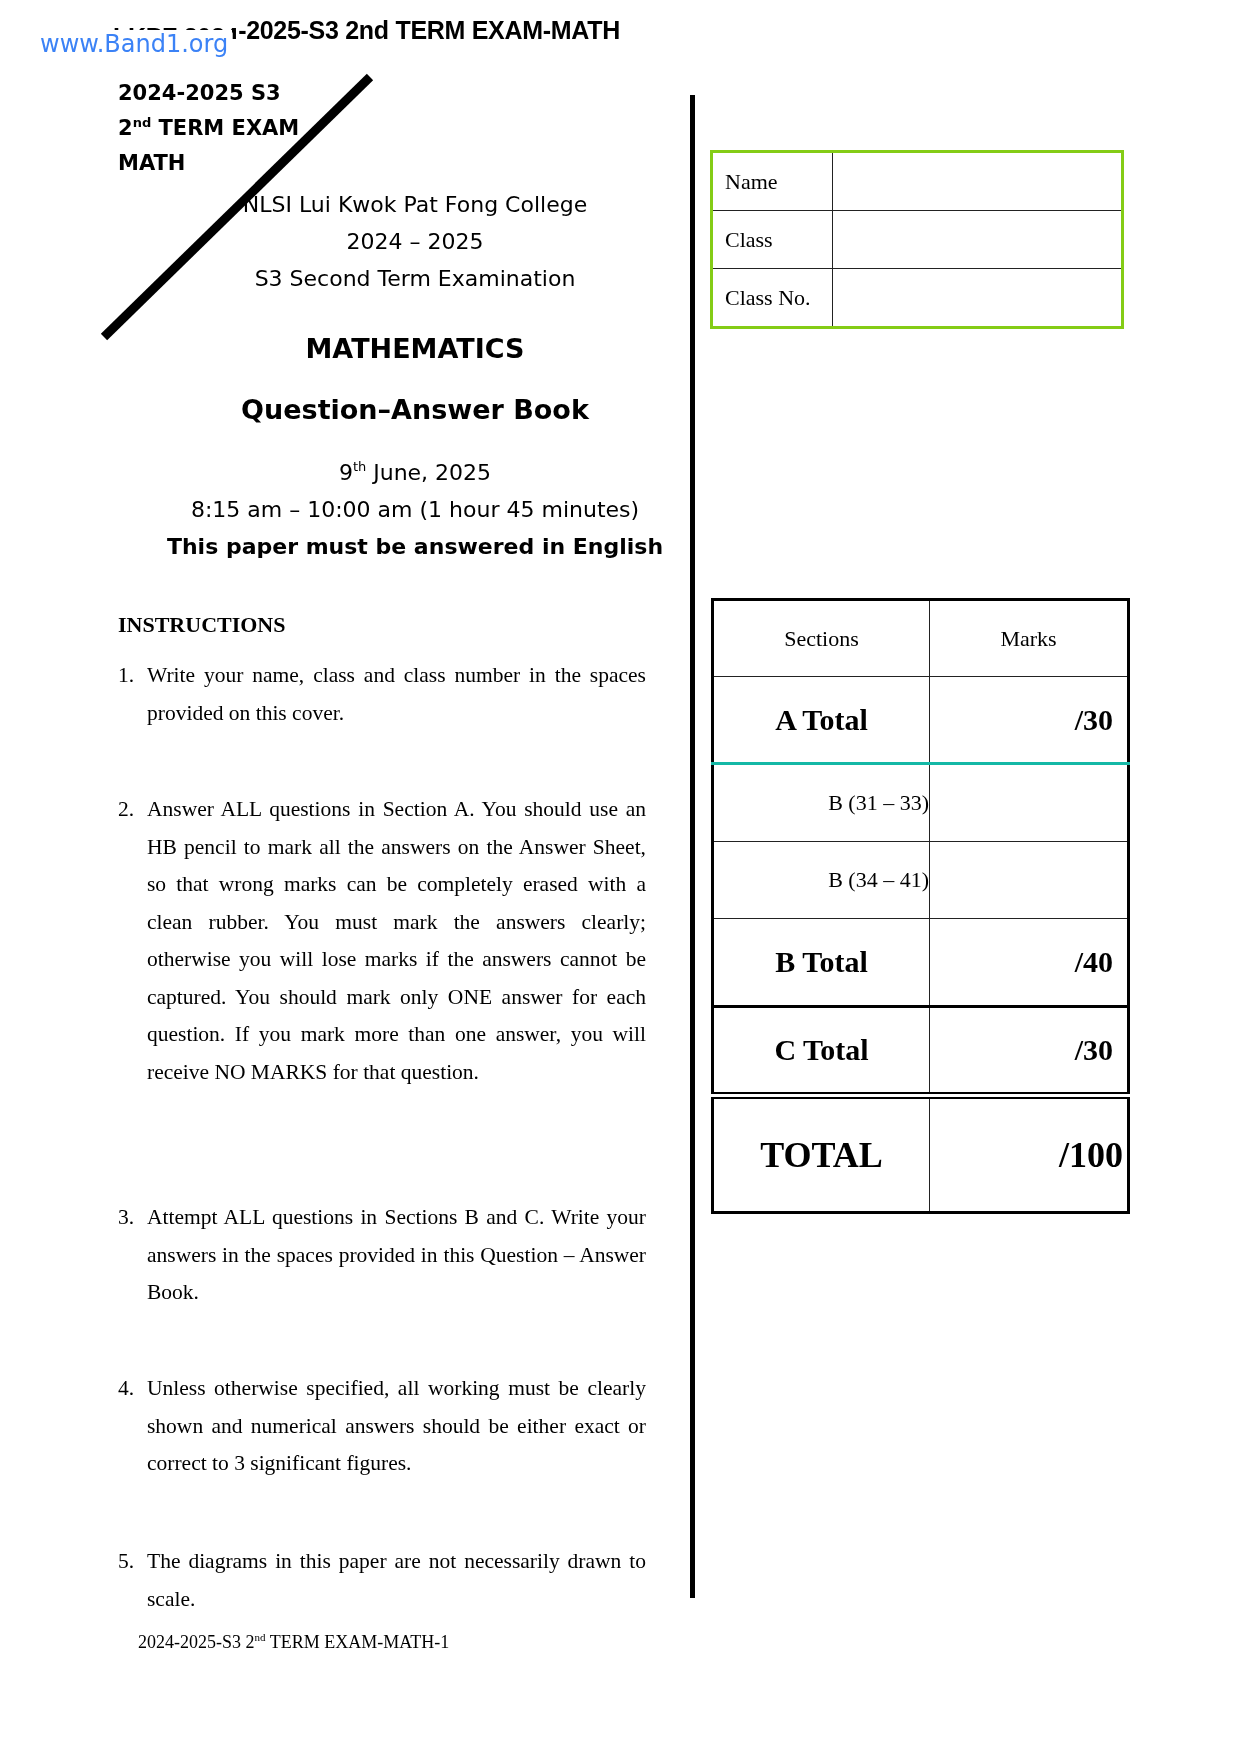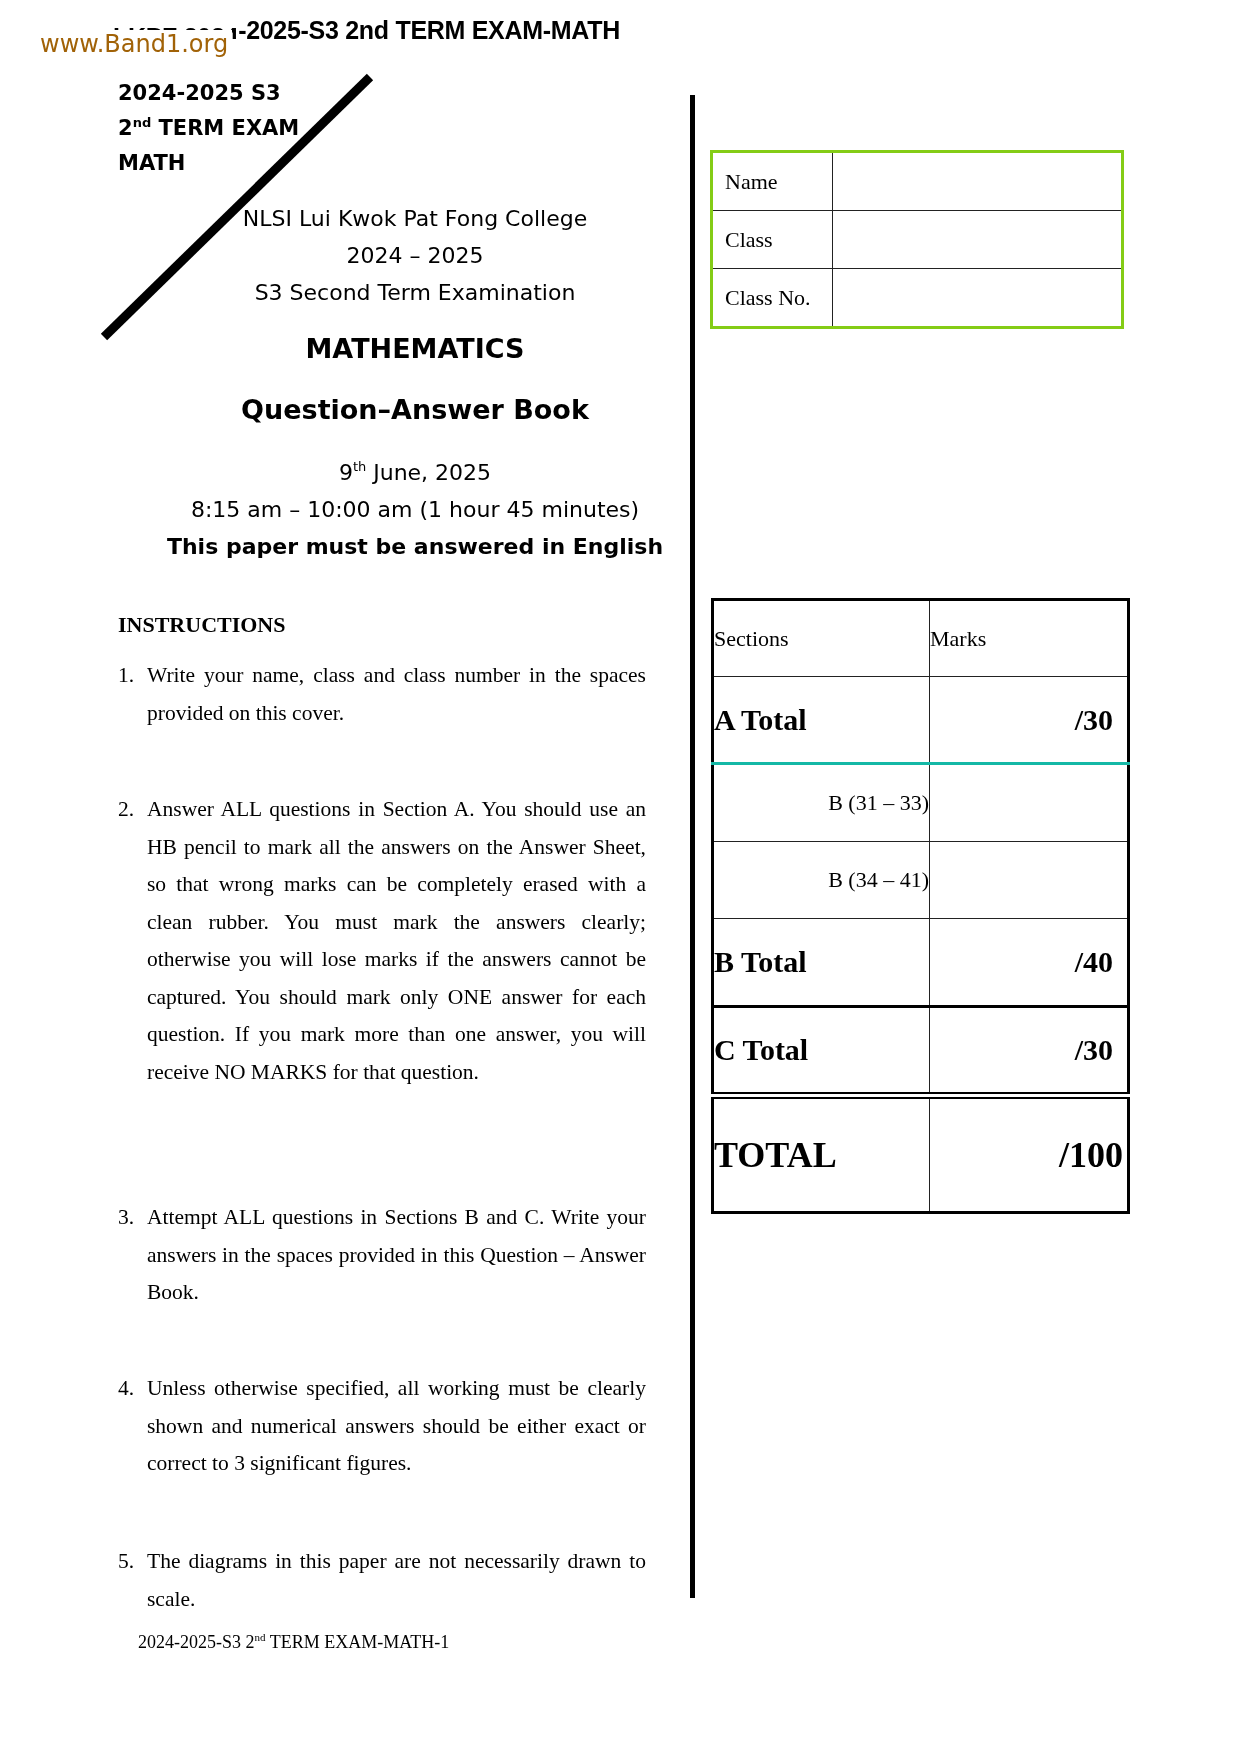--- a/index.html
+++ b/index.html
@@ -5,32 +5,32 @@
   html, body { margin: 0; padding: 0; background: #ffffff; }
   body { width: 1240px; height: 1754px; position: relative; overflow: hidden; color: #000; }
   .abs { position: absolute; }
   .calibri { font-family: "DejaVu Sans", "Liberation Sans", sans-serif; }
   .times { font-family: "Liberation Serif", "DejaVu Serif", serif; }
   .arial { font-family: "Liberation Sans", sans-serif; }
 
   
   #running-header { left: 113px; top: 16px; font-size: 25px; font-weight: bold; white-space: nowrap; letter-spacing: -0.3px; }
   #running-header .clip { display: inline-block; height: 16px; overflow: hidden; vertical-align: top; margin-top: 7px; }
-  #watermark { left: 40px; top: 30px; font-size: 24px; background: #fff; padding: 0 4px 0 0; white-space: nowrap; font-family: "DejaVu Sans", sans-serif; color: #a16207; }
+  #watermark { left: 40px; top: 30px; font-size: 24px; background: #fff; padding: 0 4px 0 0; white-space: nowrap; font-family: "DejaVu Sans", sans-serif; color: #3b82f6; }
 
   
   #corner-label { left: 118px; top: 76px; font-size: 21px; font-weight: bold; line-height: 35px; }
   #corner-label sup { font-size: 13px; vertical-align: 8px; line-height: 0; }
 
   
   #diagonal { left: 0; top: 0; width: 1240px; height: 400px; pointer-events: none; }
 
   
   .center-col { left: 150px; width: 530px; text-align: center; }
-  .t-school { top: 200px; font-size: 22px; line-height: 37px; }
+  .t-school { top: 186px; font-size: 22px; line-height: 37px; }
   #subject { top: 333px; font-size: 27px; font-weight: bold; }
   #book-title { top: 394px; font-size: 27px; font-weight: bold; }
   .t-date { top: 454px; font-size: 22px; line-height: 37px; }
   .t-date sup { font-size: 13px; vertical-align: 9px; line-height: 0; }
   #lang-note { font-weight: bold; }
 
   
   #instructions-heading { left: 118px; top: 612px; font-size: 22px; font-weight: bold; }
   .instr { left: 118px; width: 528px; font-size: 21.5px; line-height: 37.5px; }
   .instr .num { position: absolute; left: 0; top: 0; }
@@ -41,21 +41,21 @@
   
   #divider { left: 690px; top: 95px; width: 5px; height: 1503px; background: #000; }
 
   
   #name-table { left: 710px; top: 150px; width: 414px; border: 3px solid #84cc16; border-collapse: collapse; }
   #name-table td { border: 1.5px solid #222; height: 57px; font-size: 22px; padding: 0 0 0 12px; }
   #name-table td.label { width: 107px; }
 
   
   #marks-table { left: 711px; top: 598px; width: 419px; border: 3px solid #000; border-collapse: collapse; }
-  #marks-table td { border: 1.5px solid #222; padding: 0; }
+  #marks-table td { border: 1.5px solid #222; padding: 0; text-align: center; }
   #marks-table td.sec { width: 177px; }
   #marks-table tr.hdr td { height: 75px; font-size: 22px; }
   #marks-table tr.big td { font-size: 30px; font-weight: bold; }
   #marks-table tr.big td.mk { text-align: right; padding-right: 14px; }
   #marks-table tr.sub td { height: 76px; font-size: 22px; }
   #marks-table tr.sub td.sec { text-align: right; padding-left: 38px; }
   #marks-table tr.row-a td { height: 85px; border-bottom: 3px solid #14b8a6; }
   #marks-table tr.row-bt td { height: 86px; border-bottom: 3px solid #000; }
   #marks-table tr.row-ct td { height: 84px; border-bottom: 7px double #000; }
   #marks-table tr.row-total td { height: 112px; font-size: 36px; }

